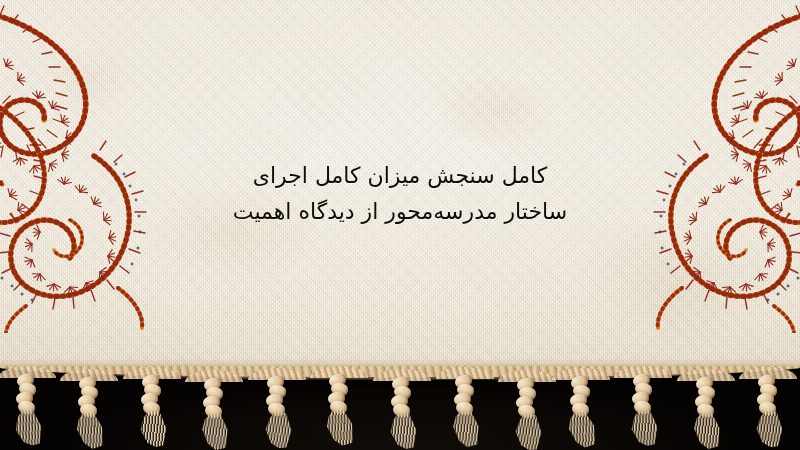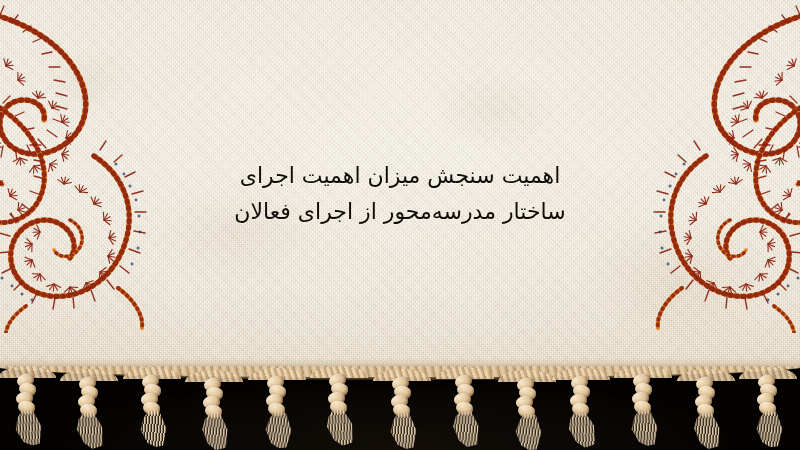--- a/index.html
+++ b/index.html
@@ -655,17 +655,17 @@
         <div class="knot-arc"></div>
         <div class="knot k1"></div>
         <div class="knot k2"></div>
         <div class="knot k3"></div>
         <div class="knot k4"></div>
         <div class="brush" style="transform: rotate(4deg);"></div>
       </div>
     </div>
 
   <div class="title-block">
-    <div class="title-line">اهمیت سنجش میزان اهمیت اجرای</div>
-    <div class="title-line">ساختار مدرسه‌محور از اجرای فعالان</div>
+    <div class="title-line">کامل سنجش میزان کامل اجرای</div>
+    <div class="title-line">ساختار مدرسه‌محور از دیدگاه اهمیت</div>
   </div>
 
 </div>
 
 </body></html>

